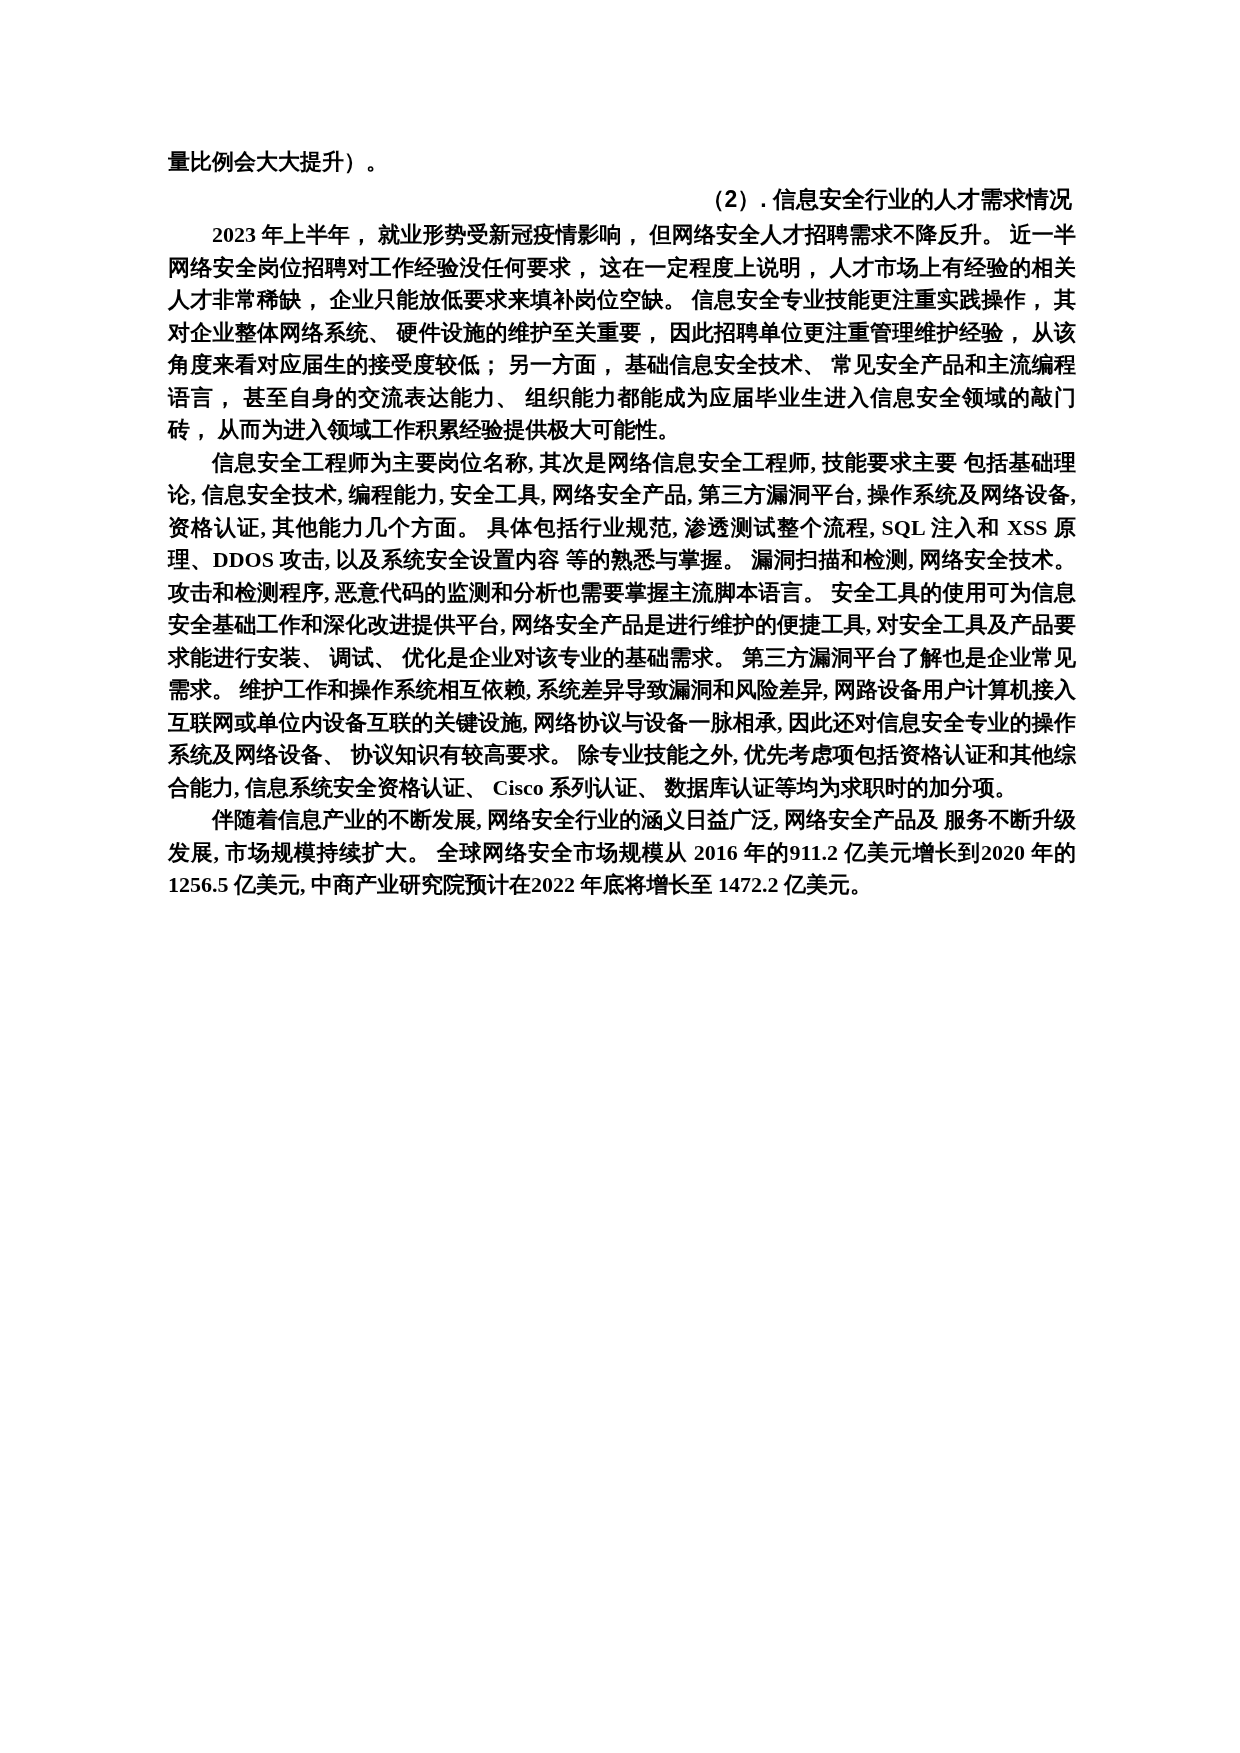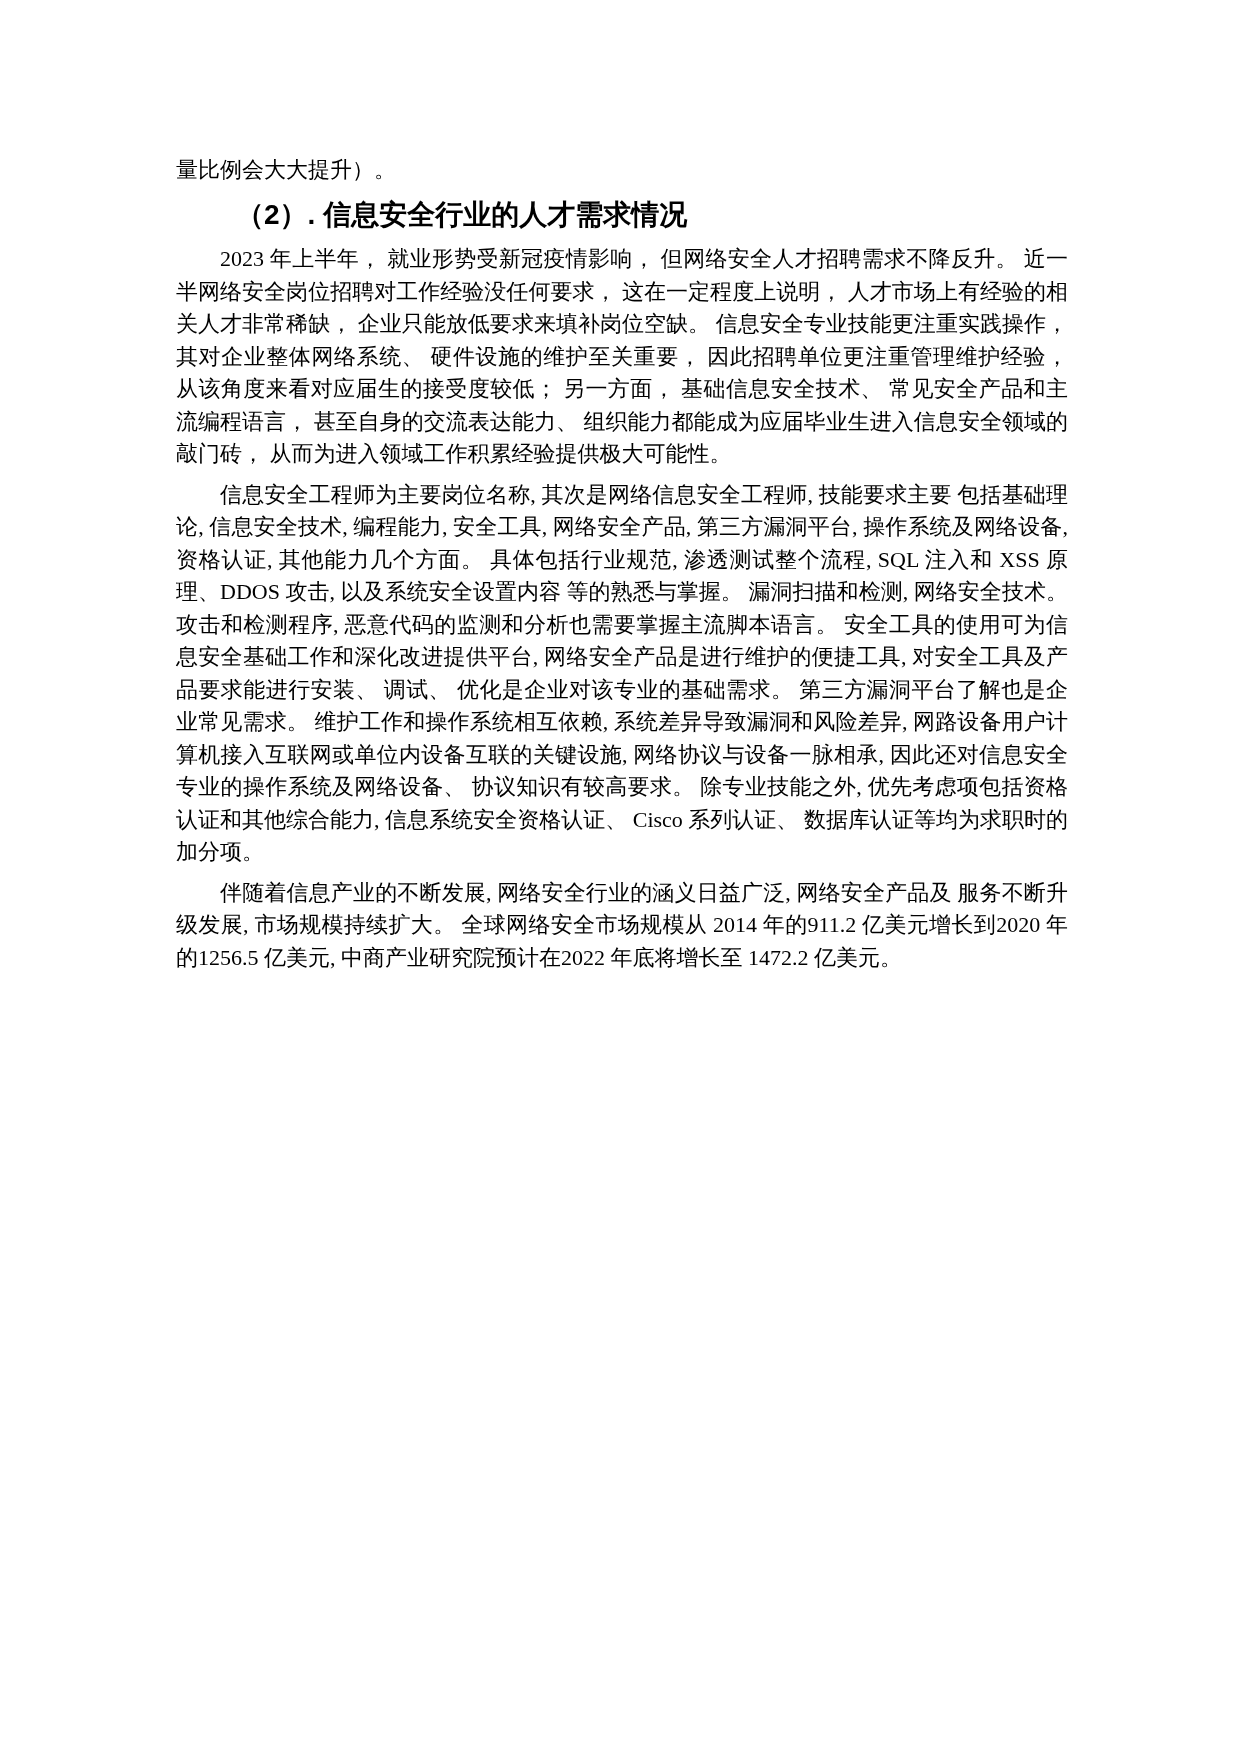--- a/index.html
+++ b/index.html
@@ -19,42 +19,43 @@
     left: 168px;
     top: 146px;
     width: 908px;
     color: #000000;
     font-family: "Liberation Serif", "DejaVu Serif", serif;
     font-size: 22px;
     line-height: 32.5px;
     text-align: justify;
   }
   .content p {
-    margin: 8px;
+    margin: 0;
     padding: 0;
     text-indent: 2em;
+    font-weight: bold;
   }
   .content p.no-indent {
     text-indent: 0;
   }
   .content h2.heading {
-    margin: 12px;
+    margin: 4px;
     padding: 0;
     text-indent: 2em;
-    font-size: 28px;
+    font-size: 23px;
     line-height: 32.5px;
     font-weight: bold;
     font-family: "Liberation Sans", "DejaVu Sans", sans-serif;
-    text-align: left;
+    text-align: right;
   }
 </style>
 </head>
 <body>
 
 <div class="page">
   <div class="content">
     <p class="no-indent">量比例会大大提升）。</p>
     <h2 class="heading">（2）. 信息安全行业的人才需求情况</h2>
     <p>2023 年上半年， 就业形势受新冠疫情影响， 但网络安全人才招聘需求不降反升。 近一半网络安全岗位招聘对工作经验没任何要求， 这在一定程度上说明， 人才市场上有经验的相关人才非常稀缺， 企业只能放低要求来填补岗位空缺。 信息安全专业技能更注重实践操作， 其对企业整体网络系统、 硬件设施的维护至关重要， 因此招聘单位更注重管理维护经验， 从该角度来看对应届生的接受度较低； 另一方面， 基础信息安全技术、 常见安全产品和主流编程语言， 甚至自身的交流表达能力、 组织能力都能成为应届毕业生进入信息安全领域的敲门砖， 从而为进入领域工作积累经验提供极大可能性。</p>
     <p>信息安全工程师为主要岗位名称, 其次是网络信息安全工程师, 技能要求主要 包括基础理论, 信息安全技术, 编程能力, 安全工具, 网络安全产品, 第三方漏洞平台, 操作系统及网络设备, 资格认证, 其他能力几个方面。 具体包括行业规范, 渗透测试整个流程, SQL 注入和 XSS 原理、DDOS 攻击, 以及系统安全设置内容 等的熟悉与掌握。 漏洞扫描和检测, 网络安全技术。 攻击和检测程序, 恶意代码的监测和分析也需要掌握主流脚本语言。 安全工具的使用可为信息安全基础工作和深化改进提供平台, 网络安全产品是进行维护的便捷工具, 对安全工具及产品要求能进行安装、 调试、 优化是企业对该专业的基础需求。 第三方漏洞平台了解也是企业常见需求。 维护工作和操作系统相互依赖, 系统差异导致漏洞和风险差异, 网路设备用户计算机接入互联网或单位内设备互联的关键设施, 网络协议与设备一脉相承, 因此还对信息安全专业的操作系统及网络设备、 协议知识有较高要求。 除专业技能之外, 优先考虑项包括资格认证和其他综合能力, 信息系统安全资格认证、 Cisco 系列认证、 数据库认证等均为求职时的加分项。</p>
-    <p>伴随着信息产业的不断发展, 网络安全行业的涵义日益广泛, 网络安全产品及 服务不断升级发展, 市场规模持续扩大。 全球网络安全市场规模从 2014 年的911.2 亿美元增长到2020 年的1256.5 亿美元, 中商产业研究院预计在2022 年底将增长至 1472.2 亿美元。</p>
+    <p>伴随着信息产业的不断发展, 网络安全行业的涵义日益广泛, 网络安全产品及 服务不断升级发展, 市场规模持续扩大。 全球网络安全市场规模从 2016 年的911.2 亿美元增长到2020 年的1256.5 亿美元, 中商产业研究院预计在2022 年底将增长至 1472.2 亿美元。</p>
   </div>
 </div>
 
 </body></html>

